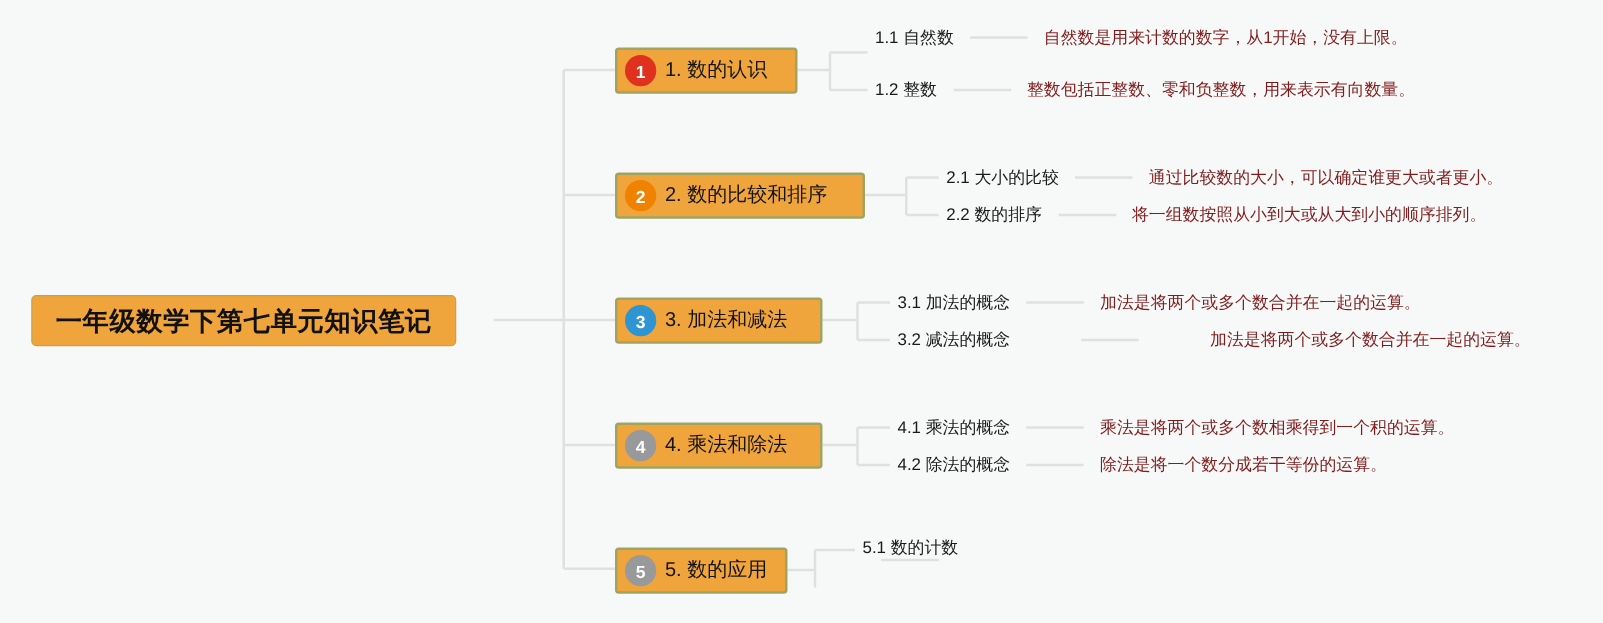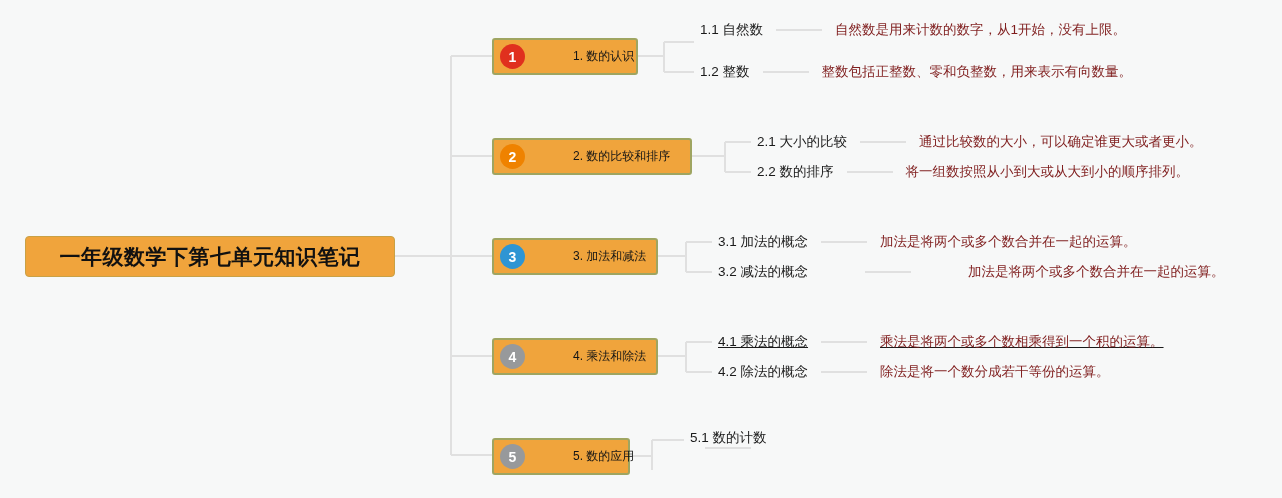--- a/index.html
+++ b/index.html
@@ -18,31 +18,31 @@
   .node{
     position:absolute;
     box-sizing:border-box;
     background:#f0a43c;
     border:2px solid #9fa561;
     border-radius:3px;
     display:flex;align-items:center;
     z-index:2;
   }
   .root-node{
-    left:25px;top:236px;width:370px;height:41px;
+    left:25px;top:236px;width:340px;height:41px;
     justify-content:center;
     border-width:1px;border-color:#c9a146;
     border-radius:4px;
   }
   .root-label{
     font-size:21px;font-weight:bold;color:#111;
     letter-spacing:0.5px;white-space:nowrap;
   }
   .branch{height:37px;left:492px;padding-left:6px;gap:7px;}
-  .branch-label{font-size:12px;color:#151515;white-space:nowrap;margin-left:41px;}
+  .branch-label{font-size:16px;color:#151515;white-space:nowrap;}
   .badge{
     width:25px;height:25px;border-radius:50%;
     display:flex;align-items:center;justify-content:center;
     color:#fff;font-size:14px;font-weight:bold;
     flex:0 0 auto;
   }
   .row{
     position:absolute;height:22px;
     display:flex;align-items:center;
     white-space:nowrap;z-index:1;
@@ -125,21 +125,21 @@
   <div class="row" style="left:718px;top:261px;gap:44px;">
     <span class="sub-label">3.2 减法的概念</span>
     <span class="h-line"></span>
     <span class="desc">加法是将两个或多个数合并在一起的运算。</span>
   </div>
 
   <div class="node branch" style="top:338px;width:166px;">
     <span class="badge" style="background: rgb(151, 153, 155);">4</span>
     <span class="branch-label">4. 乘法和除法</span>
   </div>
-  <div class="row" style="left:718px;top:331px;text-decoration:underline;">
+  <div class="row" style="left:718px;top:331px;">
     <span class="sub-label">4.1 乘法的概念</span>
     <span class="h-line"></span>
     <span class="desc">乘法是将两个或多个数相乘得到一个积的运算。</span>
   </div>
   <div class="row" style="left:718px;top:361px;">
     <span class="sub-label">4.2 除法的概念</span>
     <span class="h-line"></span>
     <span class="desc">除法是将一个数分成若干等份的运算。</span>
   </div>
 

